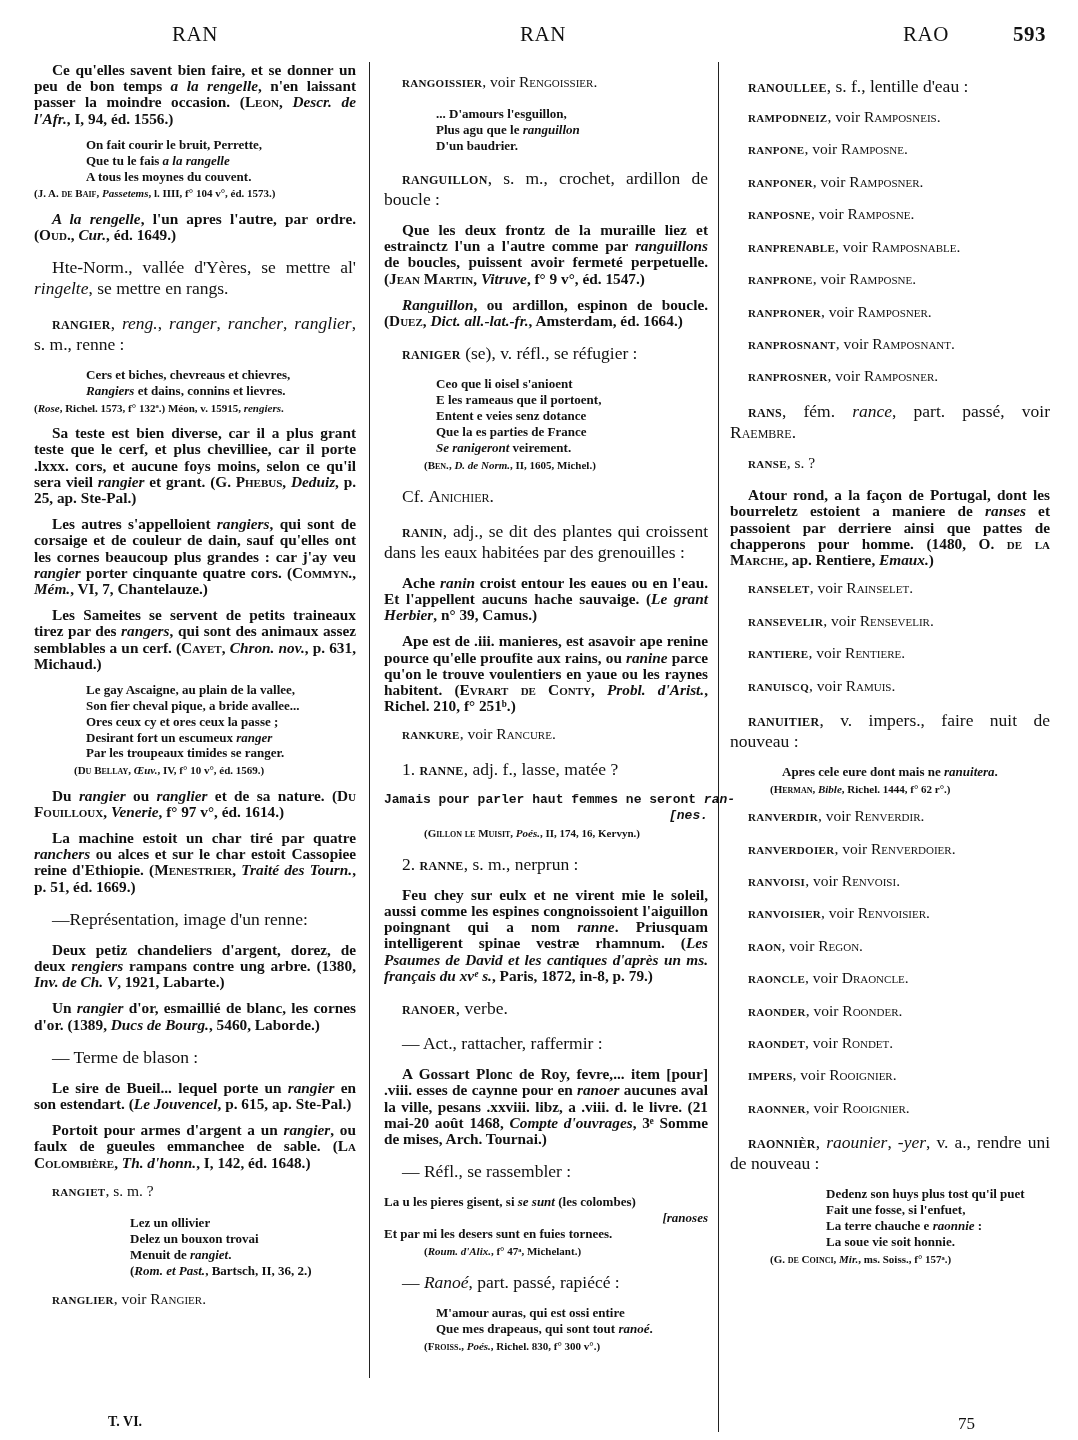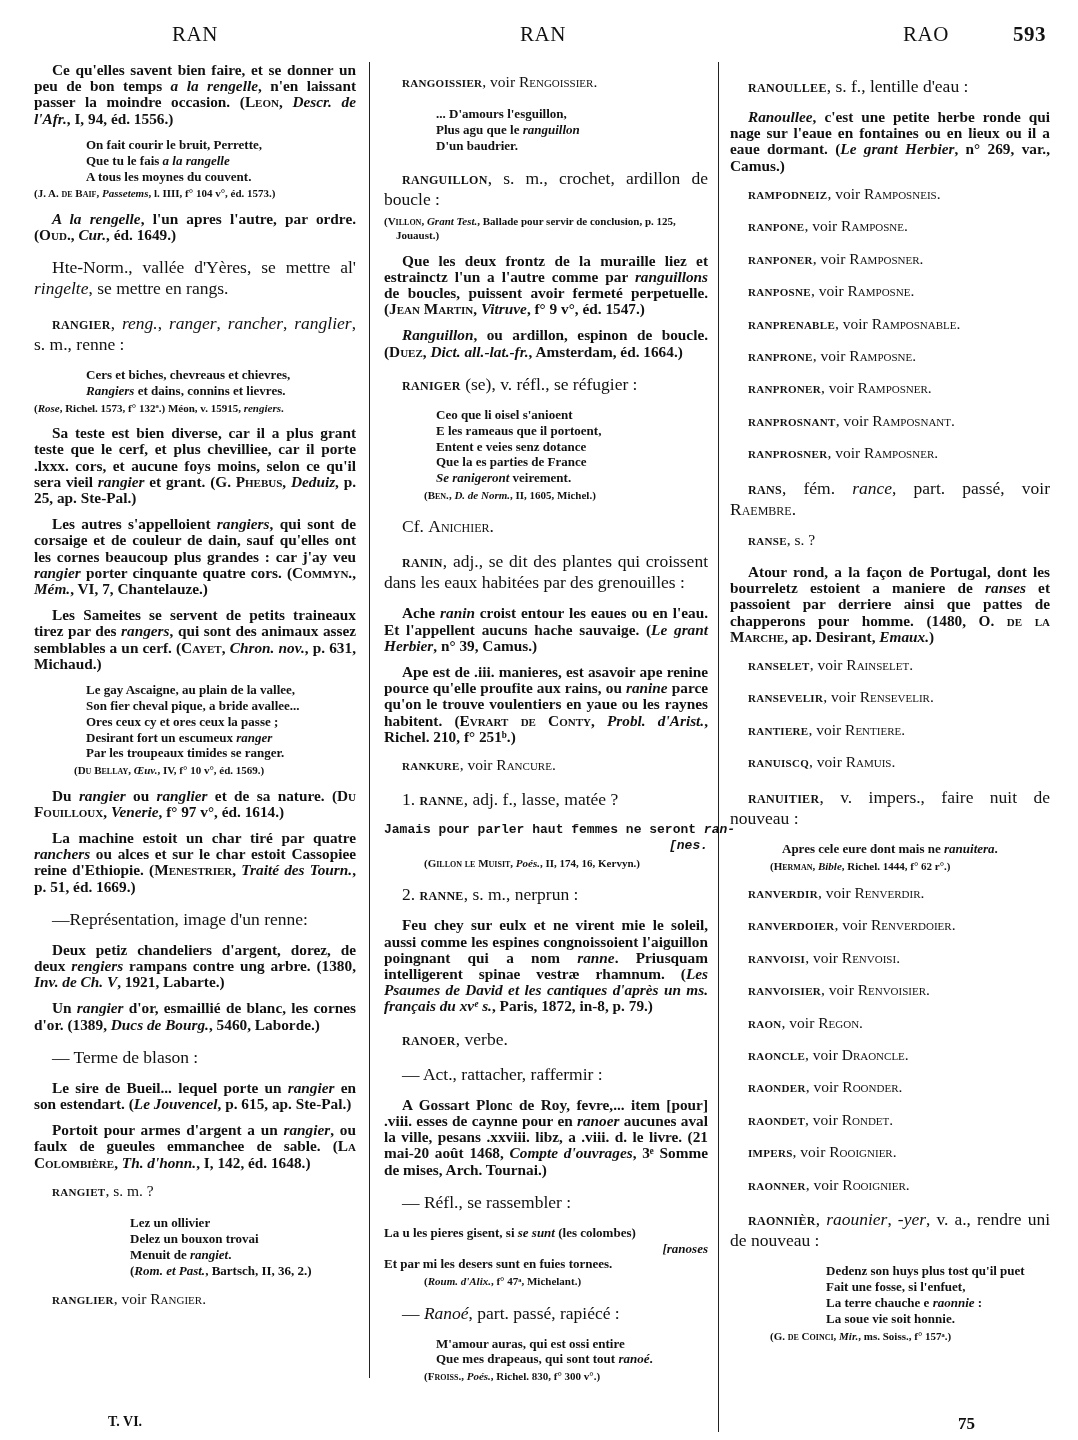--- a/index.html
+++ b/index.html
@@ -21,21 +21,21 @@
   .blk.xref { font-size:15.5px; text-indent:18px; margin-top:12px; margin-bottom:16px; }
   .blk.verse { font-size:13px; font-weight:bold; margin-left:52px; text-align:left; line-height:1.22; }
   .blk.src { font-size:11px; font-weight:bold; text-align:left; padding-left:12px; text-indent:-12px; margin-top:-8px; line-height:1.3; }
   .blk.src.ctr { padding-left:40px; text-indent:0; }
   .hw { font-weight:bold; font-variant:small-caps; letter-spacing:0.3px; }
   .it { font-style:italic; }
   .sc { font-variant:small-caps; }
   .vr { display:block; white-space:nowrap; }
   .foot { position:absolute; font-family:"Liberation Serif",serif; font-size:14px; font-weight:bold; }
   .foot.left { left:108px; top:1414px; }
-  .foot.right { left:958px; top:1414px; font-size:17px; font-weight:bold;text-align:center; }
+  .foot.right { left:958px; top:1414px; font-size:17px; font-weight:normal;text-align:center; }
 </style>
 </head>
 <body>
 
 <div class="hdr c1">RAN</div>
 <div class="hdr c2">RAN</div>
 <div class="hdr c3">RAO</div>
 <div class="hdr pg">593</div>
 
 <div class="rule r1"></div>
@@ -86,21 +86,20 @@
     <div class="blk xref"><span class="hw">ranglier</span><span>, voir </span><span class="sc">Rangier</span><span>.</span></div>
   </div>
 <div class="col col2">
     <div class="blk xref"><span class="hw">rangoissier</span><span>, voir </span><span class="sc">Rengoissier</span><span>.</span></div>
     <div class="blk verse">
       <span class="vr"><span>                ... D'amours l'esguillon,</span></span>
       <span class="vr"><span>Plus agu que le </span><span class="it">ranguillon</span></span>
       <span class="vr"><span>D'un baudrier.</span></span>
     </div>
     <div class="blk def"><span class="hw">ranguillon</span><span>, s. m., crochet, ardillon de boucle :</span></div>
-    <div class="blk src"><span>(</span><span class="sc">Villon</span><span>, </span><span class="it">Grant Test.</span><span>, Ballade pour servir de conclusion, p. 125, Jouaust.)</span></div>
     <div class="blk quote"><span>Que les deux frontz de la muraille liez et estrainctz l'un a l'autre comme par </span><span class="it">ranguillons</span><span> de boucles, puissent avoir fermeté perpetuelle. (</span><span class="sc">Jean Martin</span><span>, </span><span class="it">Vitruve</span><span>, f° 9 v°, éd. 1547.)</span></div>
     <div class="blk quote"><span class="it">Ranguillon</span><span>, ou ardillon, espinon de boucle. (</span><span class="sc">Duez</span><span>, </span><span class="it">Dict. all.-lat.-fr.</span><span>, Amsterdam, éd. 1664.)</span></div>
     <div class="blk def"><span class="hw">raniger</span><span> (se), v. réfl., se réfugier :</span></div>
     <div class="blk verse">
       <span class="vr"><span>Ceo que li oisel s'anioent</span></span>
       <span class="vr"><span>E les rameaus que il portoent,</span></span>
       <span class="vr"><span>Entent e veies senz dotance</span></span>
       <span class="vr"><span>Que la es parties de France</span></span>
       <span class="vr"><span class="it">Se ranigeront</span><span> veirement.</span></span>
     </div>
@@ -130,33 +129,32 @@
     <div class="blk src ctr"><span>(</span><span class="it">Roum. d'Alix.</span><span>, f° 47ᵃ, Michelant.)</span></div>
     <div class="blk def"><span>— </span><span class="it">Ranoé</span><span>, part. passé, rapiécé :</span></div>
     <div class="blk verse">
       <span class="vr"><span>M'amour auras, qui est ossi entire</span></span>
       <span class="vr"><span>Que mes drapeaus, qui sont tout </span><span class="it">ranoé</span><span>.</span></span>
     </div>
     <div class="blk src ctr"><span>(</span><span class="sc">Froiss.</span><span>, </span><span class="it">Poés.</span><span>, Richel. 830, f° 300 v°.)</span></div>
   </div>
 <div class="col col3">
     <div class="blk def"><span class="hw">ranoullee</span><span>, s. f., lentille d'eau :</span></div>
-    <div class="blk quote"><span class="it">Ranoullee</span><span>, c'est une petite herbe ronde qui nage sur l'eaue en fontaines ou en lieux ou il a eaue dormant. (</span><span class="it">Le grant Herbier</span><span>, n° 269, var., Camus.)</span></div>
     <div class="blk xref"><span class="hw">rampodneiz</span><span>, voir </span><span class="sc">Ramposneis</span><span>.</span></div>
     <div class="blk xref"><span class="hw">ranpone</span><span>, voir </span><span class="sc">Ramposne</span><span>.</span></div>
     <div class="blk xref"><span class="hw">ranponer</span><span>, voir </span><span class="sc">Ramposner</span><span>.</span></div>
     <div class="blk xref"><span class="hw">ranposne</span><span>, voir </span><span class="sc">Ramposne</span><span>.</span></div>
     <div class="blk xref"><span class="hw">ranprenable</span><span>, voir </span><span class="sc">Ramposnable</span><span>.</span></div>
     <div class="blk xref"><span class="hw">ranprone</span><span>, voir </span><span class="sc">Ramposne</span><span>.</span></div>
     <div class="blk xref"><span class="hw">ranproner</span><span>, voir </span><span class="sc">Ramposner</span><span>.</span></div>
     <div class="blk xref"><span class="hw">ranprosnant</span><span>, voir </span><span class="sc">Ramposnant</span><span>.</span></div>
     <div class="blk xref"><span class="hw">ranprosner</span><span>, voir </span><span class="sc">Ramposner</span><span>.</span></div>
     <div class="blk def"><span class="hw">rans</span><span>, fém. </span><span class="it">rance</span><span>, part. passé, voir </span><span class="sc">Raembre</span><span>.</span></div>
     <div class="blk xref"><span class="hw">ranse</span><span>, s. ?</span></div>
-    <div class="blk quote"><span>Atour rond, a la façon de Portugal, dont les bourreletz estoient a maniere de </span><span class="it">ranses</span><span> et passoient par derriere ainsi que pattes de chapperons pour homme. (1480, O. </span><span class="sc">de la Marche</span><span>, ap. Desirant, </span><span class="it">Emaux.</span><span>)</span></div>
+    <div class="blk quote"><span>Atour rond, a la façon de Portugal, dont les bourreletz estoient a maniere de </span><span class="it">ranses</span><span> et passoient par derriere ainsi que pattes de chapperons pour homme. (1480, O. </span><span class="sc">de la Marche</span><span>, ap. Rentiere, </span><span class="it">Emaux.</span><span>)</span></div>
     <div class="blk xref"><span class="hw">ranselet</span><span>, voir </span><span class="sc">Rainselet</span><span>.</span></div>
     <div class="blk xref"><span class="hw">ransevelir</span><span>, voir </span><span class="sc">Rensevelir</span><span>.</span></div>
     <div class="blk xref"><span class="hw">rantiere</span><span>, voir </span><span class="sc">Rentiere</span><span>.</span></div>
     <div class="blk xref"><span class="hw">ranuiscq</span><span>, voir </span><span class="sc">Ramuis</span><span>.</span></div>
     <div class="blk def"><span class="hw">ranuitier</span><span>, v. impers., faire nuit de nouveau :</span></div>
     <div class="blk verse">
       <span class="vr"><span>Apres cele eure dont mais ne </span><span class="it">ranuitera</span><span>.</span></span>
     </div>
     <div class="blk src ctr"><span>(</span><span class="sc">Herman</span><span>, </span><span class="it">Bible</span><span>, Richel. 1444, f° 62 r°.)</span></div>
     <div class="blk xref"><span class="hw">ranverdir</span><span>, voir </span><span class="sc">Renverdir</span><span>.</span></div>

